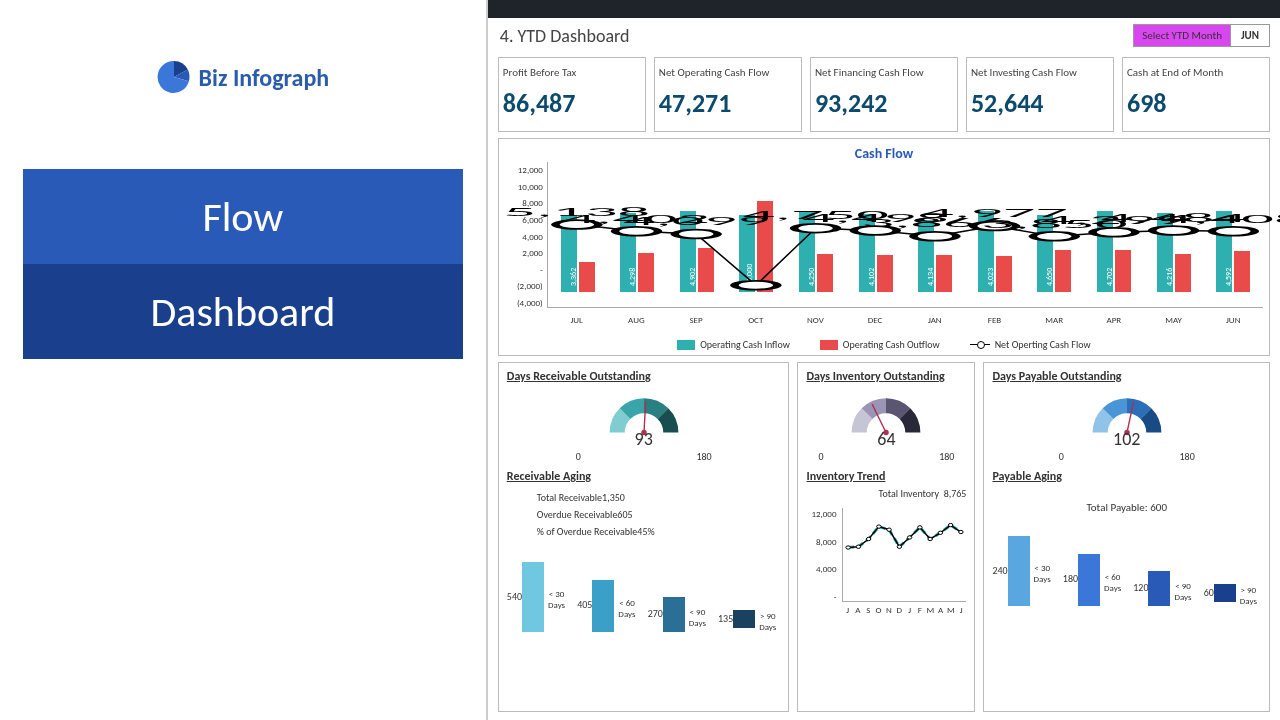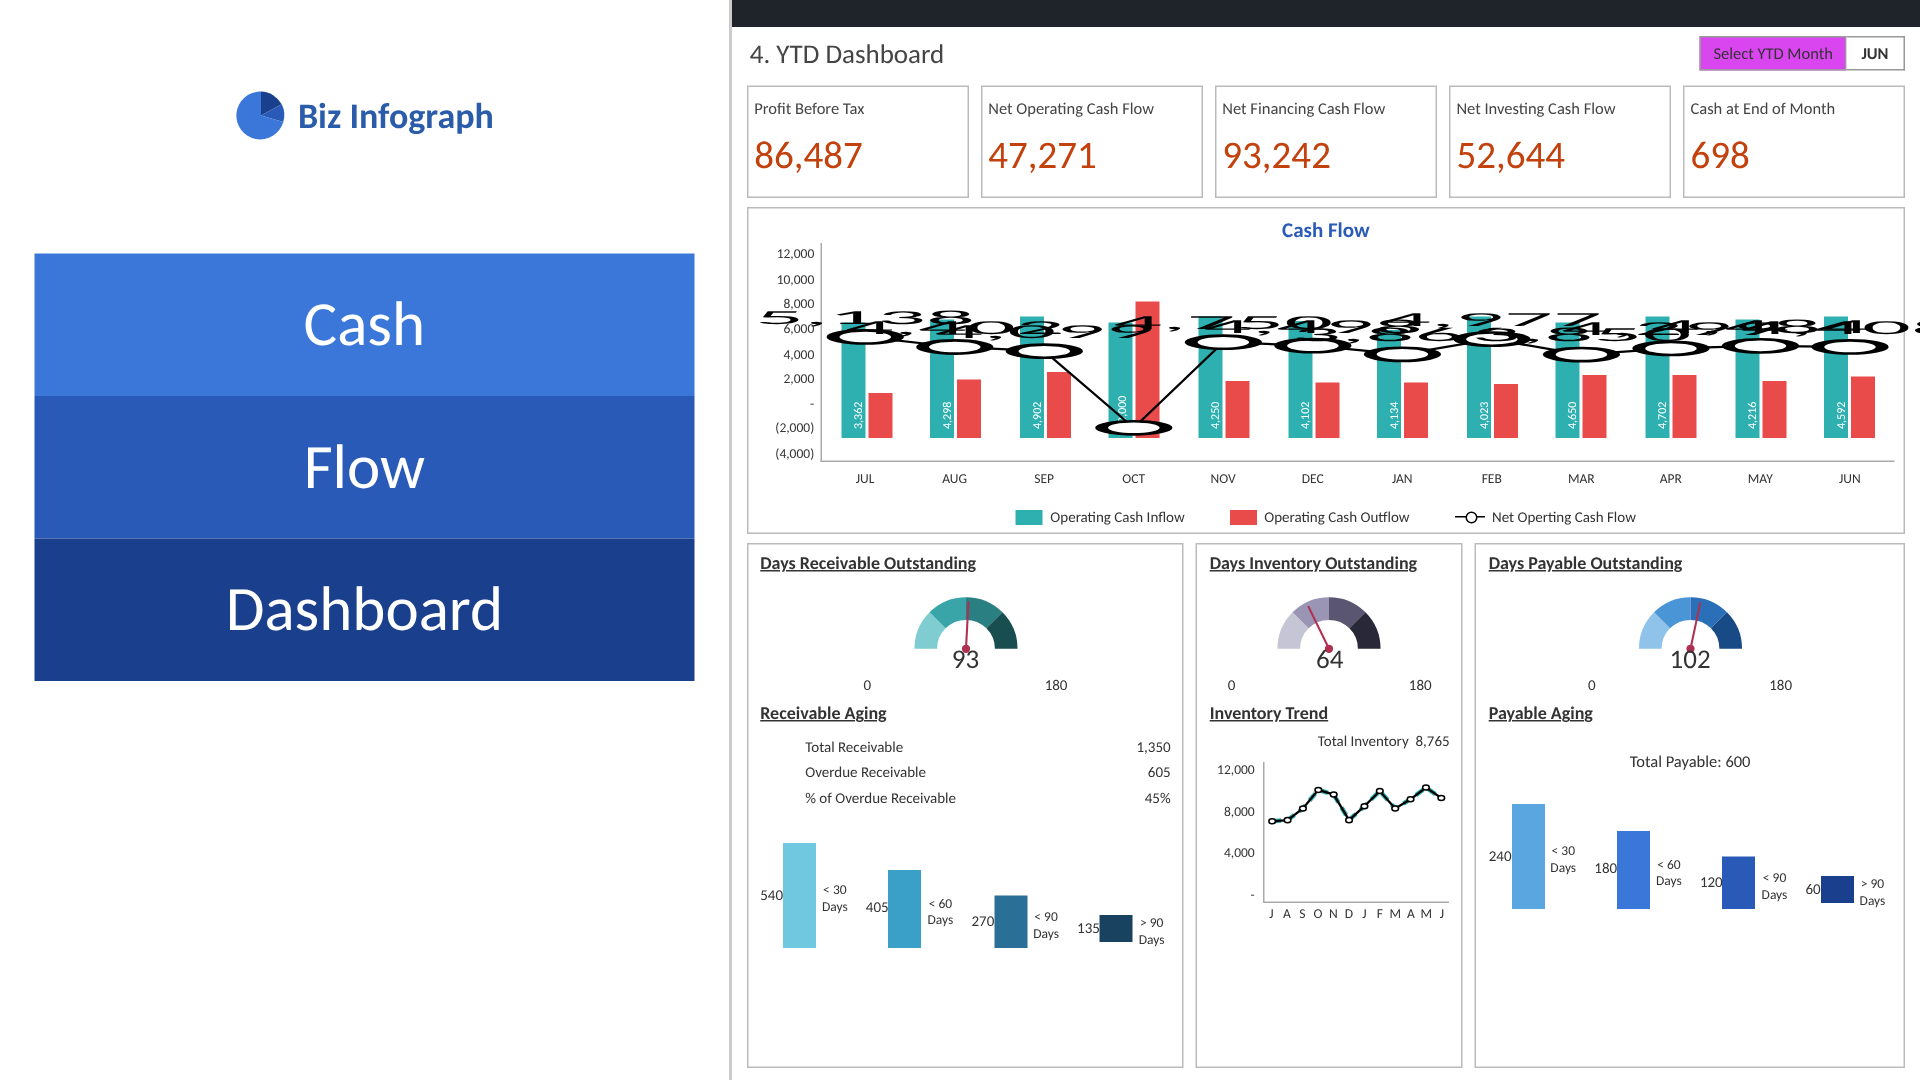--- a/index.html
+++ b/index.html
@@ -17,21 +17,21 @@
   .right-panel { flex: 1; display: flex; flex-direction: column; }
   .topbar { height: 18px; background: #1f242b; }
   .header { display: flex; align-items: center; justify-content: space-between; padding: 6px 10px 6px 12px; }
   .header-title { font-size: 18px; color: #444; }
   .month-picker { display: flex; align-items: center; }
   .mp-label { border: 1px solid #999; padding: 4px 8px; background: #d946ef; font-size: 11px; }
   .mp-value { border: 1px solid #999; border-left: none; padding: 4px 10px; background: #fff; font-size: 11px; font-weight: bold; }
   .kpi-row { display: flex; gap: 8px; padding: 4px 10px 6px 10px; }
   .kpi { flex: 1; border: 1px solid #bbb; text-align: left; padding: 8px 4px 12px 4px; }
   .kpi-label { font-size: 11px; color: #444; }
-  .kpi-value { font-size: 26px; font-weight: 400; margin-top: 8px; color:#c2410c; }
+  .kpi-value { font-size: 26px; font-weight: 700; margin-top: 8px; color:#0c4a6e; }
   .cash-flow-panel { margin: 0 10px 6px 10px; border: 1px solid #bbb; padding: 6px 6px 2px 6px; }
   .cf-title { text-align: center; font-weight: bold; color: #2a5ab8; font-size: 14px; }
   .cf-chart { display: flex; height: 170px; }
   .cf-axis { width: 42px; display: flex; flex-direction: column; justify-content: space-between; font-size: 9px; text-align: right; padding-right: 4px; padding-top:2px; padding-bottom:24px;}
   .cf-plot { flex: 1; position: relative; }
   .cf-bars { position: absolute; inset: 0 0 24px 0; border-left: 1px solid #aaa; border-bottom: 1px solid #aaa; display:flex; }
   .cf-group { flex:1; position:relative; display:flex; justify-content:center; align-items:flex-end; gap:2px; }
   .bar { width: 16px; position:relative; }
   .bar-in { background: #2eb0b0; }
   .bar-out { background: #e94b4b; }
@@ -48,21 +48,21 @@
   .sw-line::after { content:''; position:absolute; left:7px; top:-4px; width:6px; height:6px; border:1.5px solid #000; border-radius:50%; background:#fff; }
   .bottom-row { display:flex; gap:8px; padding:0 10px 8px 10px; flex:1; min-height:0; }
   .bcard { flex:1; border:1px solid #bbb; padding:6px 8px; display:flex; flex-direction:column; }
   .bcard-title { font-size:12px; font-weight:bold; text-decoration:underline; }
   .gauge-wrap { position:relative; height:80px; display:flex; flex-direction:column; align-items:center; }
   .gauge-svg { width:160px; height:80px; }
   .gauge-val { font-size:18px; margin-top:-10px; }
   .gauge-scale { display:flex; justify-content:space-between; width:160px; font-size:10px; padding:0 12px; }
   .sub-title { font-size:12px; font-weight:bold; text-decoration:underline; margin-top:6px; }
   .stats { font-size:10px; margin-top:6px; }
-  .stats-row { display:flex; justify-content:space-between; padding:2px 0 2px 30px; }
+  .stats-row { display:flex; justify-content:flex-start; padding:2px 0 2px 30px; }
   .mini-bars { display:flex; align-items:flex-end; gap:8px; height:88px; margin-top:4px; }
   .mb { flex:1; display:flex; flex-direction:row; align-items:center; }
   .mb-bar { width:30px; }
   .mb-val { font-size:10px; margin-bottom:2px; }
   .mb-lbl { font-size:9px; margin-top:4px; text-align:center; }
   .inv-stats { font-size:10px; text-align:right; margin:4px 0; }
   .inv-chart { position:relative; height:110px; margin-top:4px; }
   .inv-axis { position:absolute; left:0; top:0; bottom:16px; width:34px; display:flex; flex-direction:column; justify-content:space-between; font-size:9px; text-align:right; padding-right:4px; }
   .inv-plot { position:absolute; left:36px; right:0; top:0; bottom:16px; border-left:1px solid #aaa; border-bottom:1px solid #aaa; }
   .inv-x { position:absolute; left:36px; right:0; bottom:0; height:14px; display:flex; font-size:9px; }
@@ -78,21 +78,20 @@
       <span class="logo-icon">
         <svg viewBox="0 0 32 32">
             <path fill="#1a3f8c" d="M16 16 L16 1 A15 15 0 0 1 29 9 Z"></path>
             <path fill="#2a5ab8" d="M16 16 L29 9 A15 15 0 0 1 30 20 Z"></path>
             <path fill="#3a77d9" d="M16 16 L30 20 A15 15 0 1 1 16 1 Z"></path>
           </svg>
       </span>
       <span class="logo-text">Biz Infograph</span>
     </div>
     <div class="title-block">
-      <div class="title-row t1">Cash</div>
       <div class="title-row t2">Flow</div>
       <div class="title-row t3">Dashboard</div>
     </div>
   </div>
 
   <div class="right-panel">
     <div class="topbar"></div>
     <div class="header">
       <div class="header-title">4. YTD Dashboard</div>
       <div class="month-picker">

